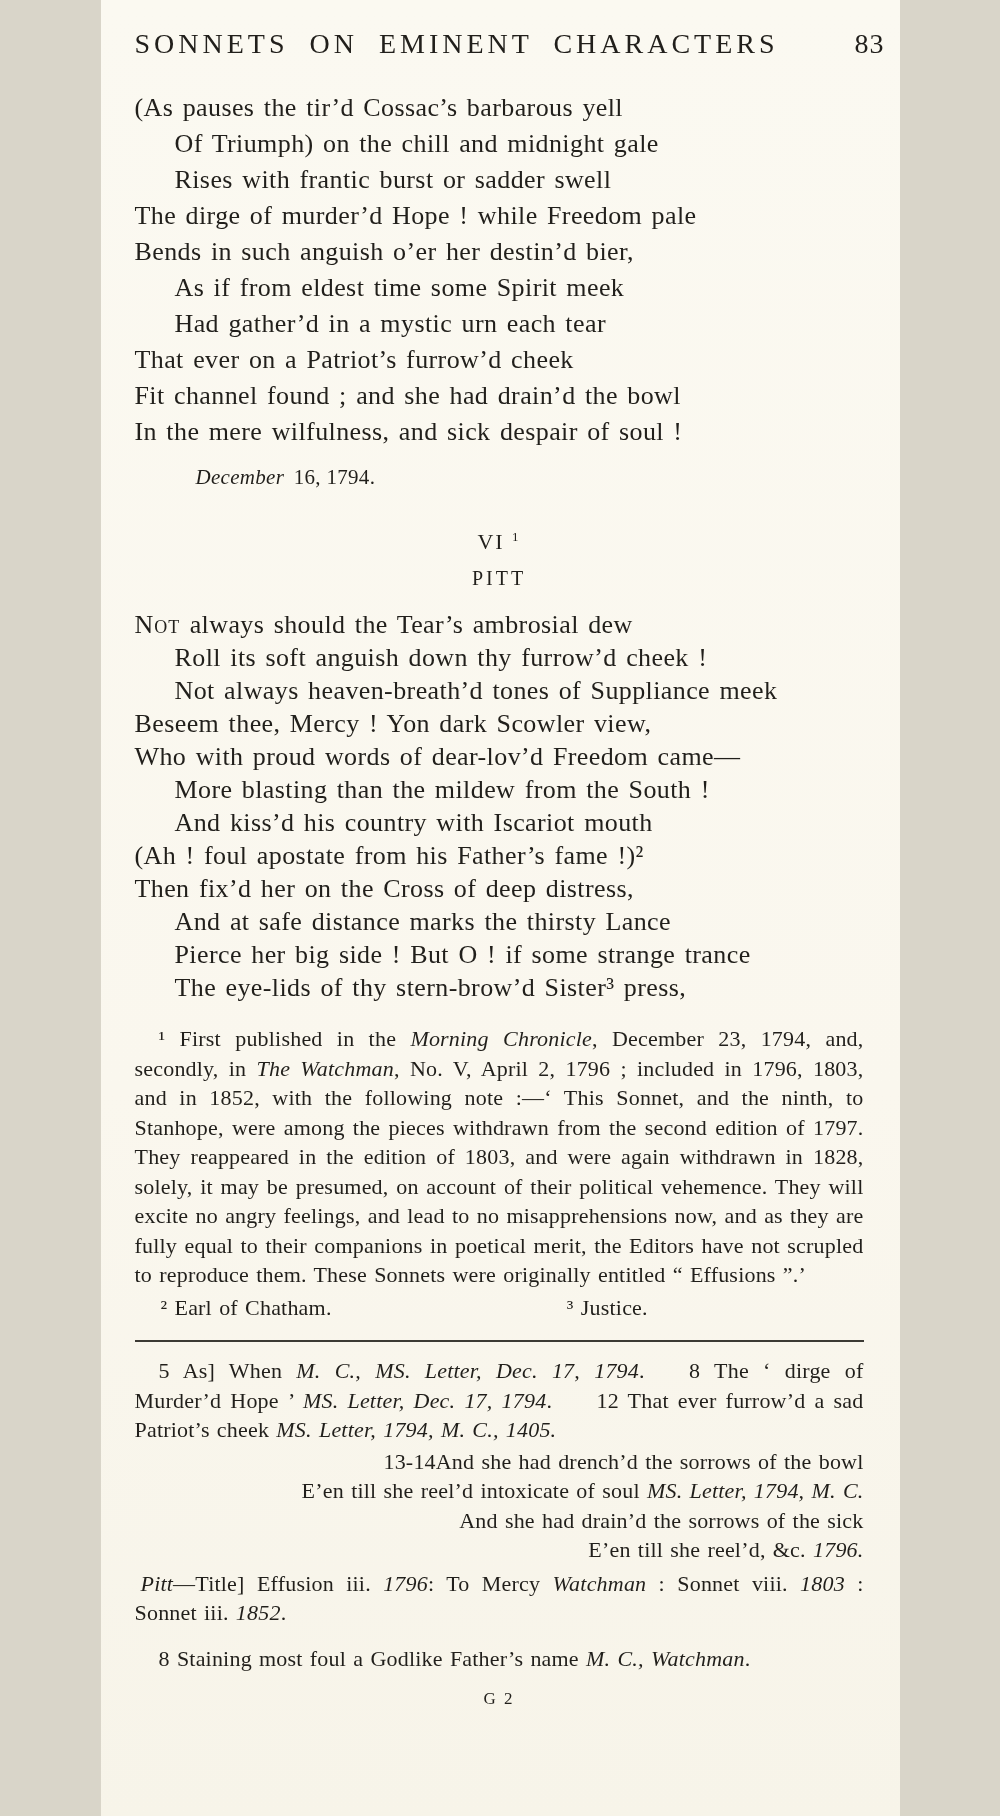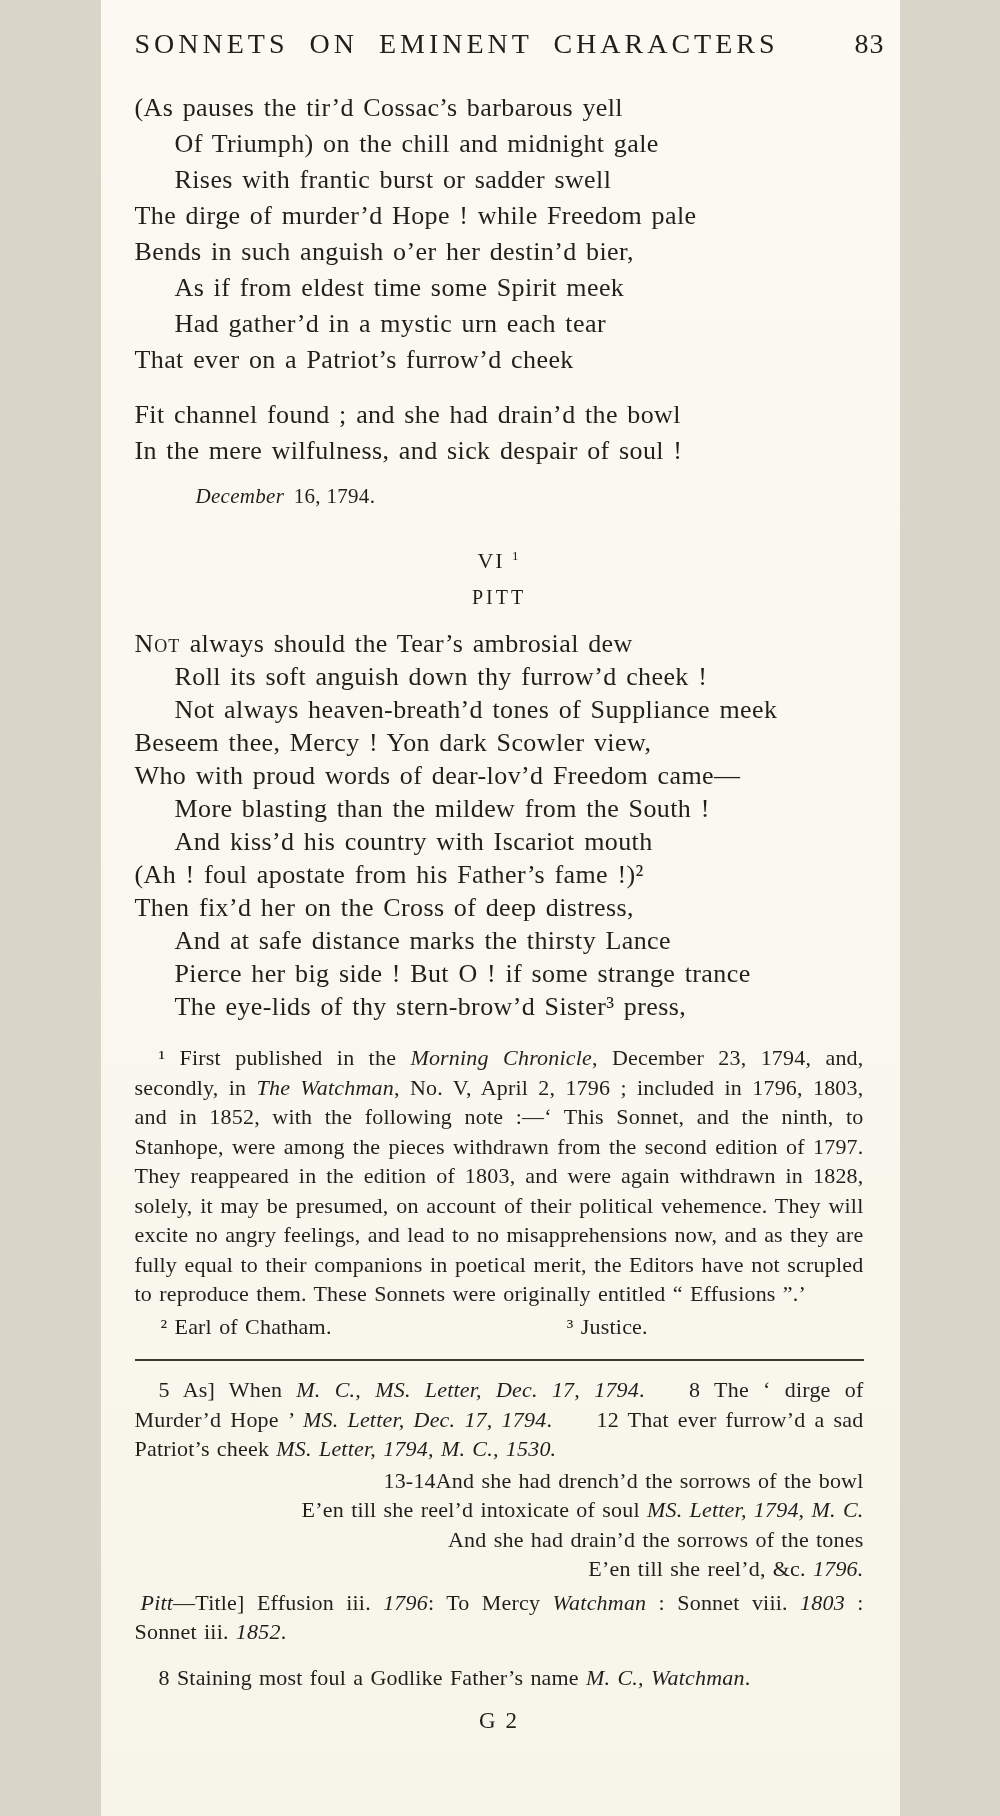--- a/index.html
+++ b/index.html
@@ -37,21 +37,21 @@
   .poem-v { line-height: 36px; }
   .poem-vi { line-height: 33px; }
   .poem-line {
     position: relative;
     letter-spacing: 0.4px;
     word-spacing: 2.5px;
     padding-right: 120px;
     white-space: nowrap;
   }
   .poem-line.indent { padding-left: 40px; }
-  .poem-line.gap-before { margin-top: 19px; }
+  .poem-line.gap-before { margin-top: 0; }
   .line-num {
     position: absolute;
     left: 772px;
     top: 3px;
     font-size: 20px;
     letter-spacing: 1px;
     color: #3a3832;
   }
   .small-caps { font-variant: small-caps; letter-spacing: 1px; }
   .poem-date { font-size: 21px; margin: 9px 0 0 28px; letter-spacing: 0.3px; }
@@ -105,21 +105,21 @@
   .app-block { margin-top: 2px; }
   .app-line { white-space: nowrap; text-align: right; }
   .app-label { display: inline-block; min-width: 64px; margin-left: 4px; }
   .app-cont { padding-left: 80px; }
   .app-p3 { margin-top: 4px; }
   .app-p4 { margin-top: 16px; }
 
   
   .signature {
     text-align: center;
-    font-size: 23px;
+    font-size: 17px;
     letter-spacing: 2px;
     margin-top: 16px;
   }
 </style>
 </head>
 <body>
 
 <div class="page">
 
   <div class="page-header">
@@ -163,26 +163,26 @@
     <p class="fn-para"><span>¹ First published in the </span><i>Morning Chronicle</i><span>, December 23, 1794, and, secondly, in </span><i>The Watchman</i><span>, No. V, April 2, 1796 ; included in 1796, 1803, and in 1852, with the following note :—‘ This Sonnet, and the ninth, to Stanhope, were among the pieces withdrawn from the second edition of 1797.  They reappeared in the edition of 1803, and were again withdrawn in 1828, solely, it may be presumed, on account of their political vehemence.  They will excite no angry feelings, and lead to no misapprehensions now, and as they are fully equal to their companions in poetical merit, the Editors have not scrupled to reproduce them.  These Sonnets were originally entitled “ Effusions ”.’</span></p>
     <div class="footnote-refs">
       <span class="fn-ref-2">² Earl of Chatham.</span>
       <span class="fn-ref-3">³ Justice.</span>
     </div>
   </div>
 
   <hr class="divider">
 
   <div class="apparatus">
-    <p class="app-para indent-first"><span>5 As] When </span><i>M. C., MS. Letter, Dec. 17, 1794</i><span>.  8 The ‘ dirge of Murder’d Hope ’ </span><i>MS. Letter, Dec. 17, 1794</i><span>.  12 That ever furrow’d a sad Patriot’s cheek </span><i>MS. Letter, 1794, M. C., 1530.</i></p>
+    <p class="app-para indent-first"><span>5 As] When </span><i>M. C., MS. Letter, Dec. 17, 1794</i><span>.  8 The ‘ dirge of Murder’d Hope ’ </span><i>MS. Letter, Dec. 17, 1794</i><span>.  12 That ever furrow’d a sad Patriot’s cheek </span><i>MS. Letter, 1794, M. C., 1405.</i></p>
 
     <div class="app-block">
       <div class="app-line"><span class="app-label">13-14</span><span>And she had drench’d the sorrows of the bowl</span></div>
       <div class="app-line app-cont"><span>E’en till she reel’d intoxicate of soul </span><i>MS. Letter, 1794, M. C.</i></div>
-      <div class="app-line app-cont"><span>And she had drain’d the sorrows of the tones</span></div>
+      <div class="app-line app-cont"><span>And she had drain’d the sorrows of the sick</span></div>
       <div class="app-line app-cont"><span>E’en till she reel’d, &amp;c. </span><i>1796.</i></div>
     </div>
 
     <p class="app-para app-p3 indent-slight"><i>Pitt</i><span>—Title] Effusion iii. </span><i>1796</i><span>: To Mercy </span><i>Watchman</i><span> : Sonnet viii. </span><i>1803</i><span> : Sonnet iii. </span><i>1852</i><span>.</span></p>
 
     <p class="app-para app-p4 indent-first"><span>8 Staining most foul a Godlike Father’s name </span><i>M. C., Watchman</i><span>.</span></p>
   </div>
 
   <div class="signature">G 2</div>
 

